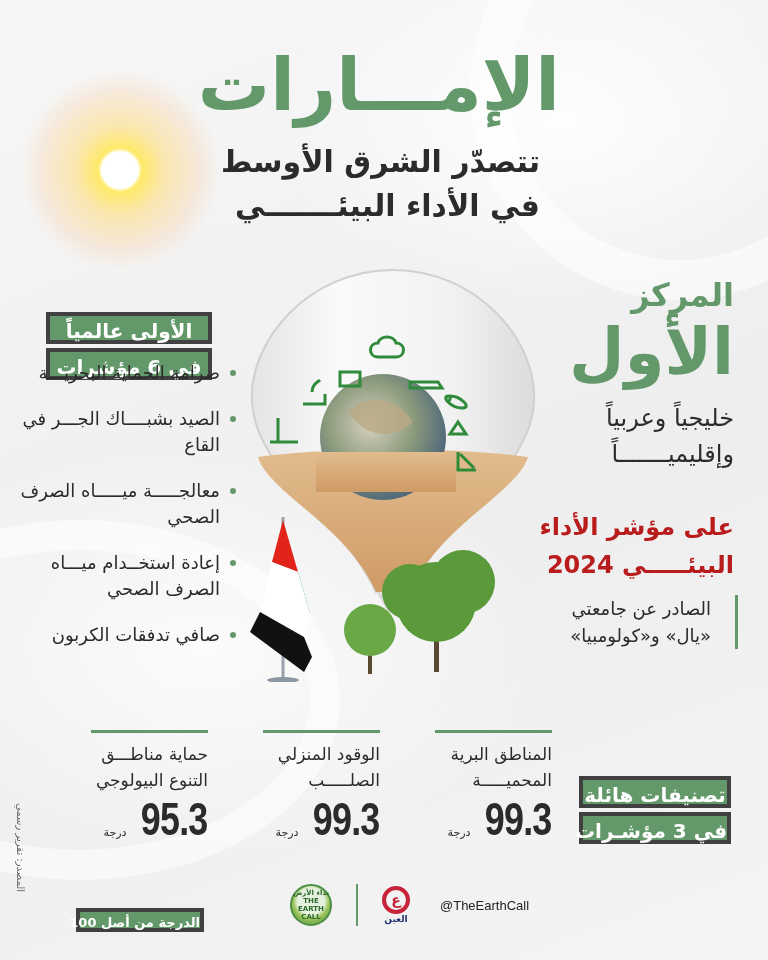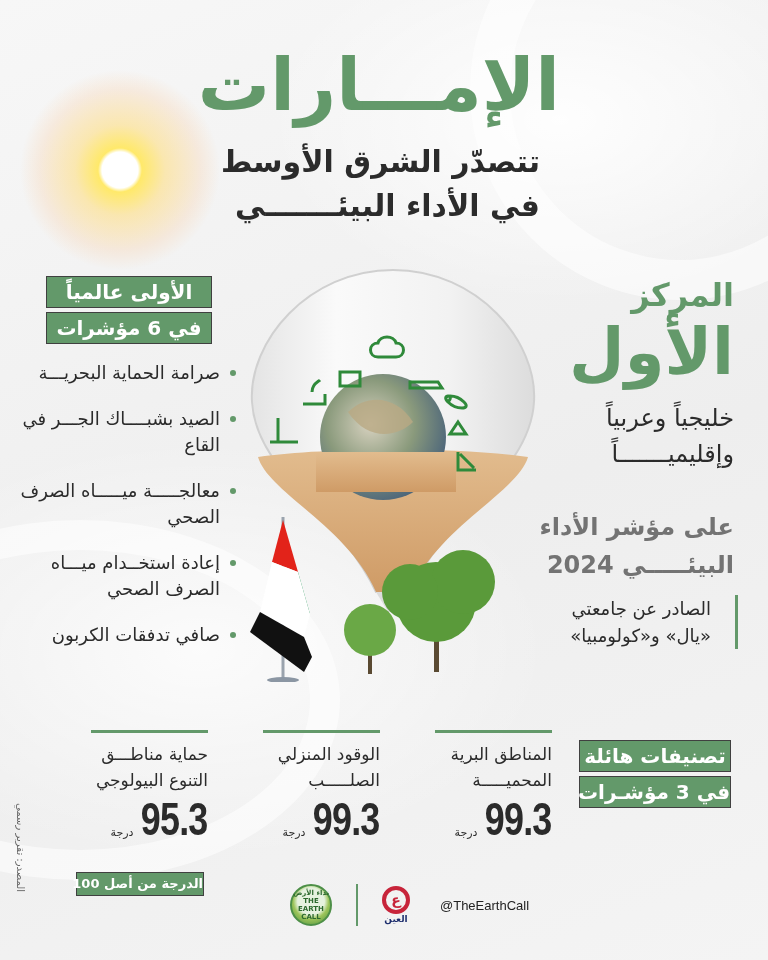--- a/index.html
+++ b/index.html
@@ -37,21 +37,22 @@
   .subtitle {
     position: absolute; left: 200px; top: 140px; width: 340px;
     text-align: right; font-weight: bold; color: #2b2b2b;
     font-size: 30px; line-height: 44px;
   }
 
   
   .gbox {
     position: absolute; background: #63996a; color: #fff;
     font-weight: bold; text-align: center; white-space: nowrap;
-    border: 1px solid #404040;
+    border: 4px solid #404040;
+    margin-top: 36px;
   }
 
   
   .list {
     position: absolute; left: 18px; top: 360px; width: 218px;
     list-style: none; text-align: right;
   }
   .list li {
     position: relative; font-size: 18px; line-height: 26px;
     color: #2b2b2b; padding-right: 16px; margin-bottom: 20px;
@@ -69,38 +70,38 @@
   .r-awal {
     position: absolute; right: 34px; top: 312px; width: 220px;
     color: #63996a; font-weight: bold; font-size: 64px; line-height: 80px;
   }
   .r-gulf {
     position: absolute; right: 34px; top: 400px; width: 220px;
     text-align: right; color: #2b2b2b; font-size: 24px; line-height: 36px;
   }
   .r-index {
     position: absolute; right: 34px; top: 508px; width: 230px;
-    text-align: right; color: #737373; font-weight: bold; font-size: 24px; line-height: 38px;
+    text-align: right; color: #b91c1c; font-weight: bold; font-size: 24px; line-height: 38px;
   }
   .r-source {
     position: absolute; right: 30px; top: 595px; width: 200px;
     text-align: right; color: #2b2b2b; font-size: 18px; line-height: 27px;
     border-right: 3px solid #63996a; padding-right: 24px;
   }
 
   
   .hourglass {
     position: absolute; left: 248px; top: 262px; width: 290px; height: 420px;
   }
 
   
   .stat { position: absolute; top: 730px; width: 120px; text-align: right; }
   .stat .bar { height: 3px; background: #63996a; width: 117px; margin-bottom: 8px; margin-left: auto; }
   .stat .label { font-size: 17px; line-height: 26px; color: #2b2b2b; white-space: nowrap; }
-  .stat .val-row { display: flex; align-items: flex-end; justify-content: flex-end; gap: 7px; margin-top: 2px; }
+  .stat .val-row { display: flex; align-items: flex-end; justify-content: flex-end; gap: 14px; margin-top: 2px; }
   .stat .val {
     font-family: "Liberation Sans", sans-serif; font-weight: bold;
     font-size: 46px; line-height: 48px; color: #2b2b2b;
     transform: scaleX(0.78); transform-origin: right bottom; letter-spacing: -1px;
   }
   .stat .unit { font-size: 11px; color: #2b2b2b; margin-bottom: 4px; margin-right: -18px; }
 
   .sourcenote {
     position: absolute; left: 12px; top: 772px; height: 120px; width: 14px;
     writing-mode: vertical-rl; font-size: 10px; color: #666; white-space: nowrap;

